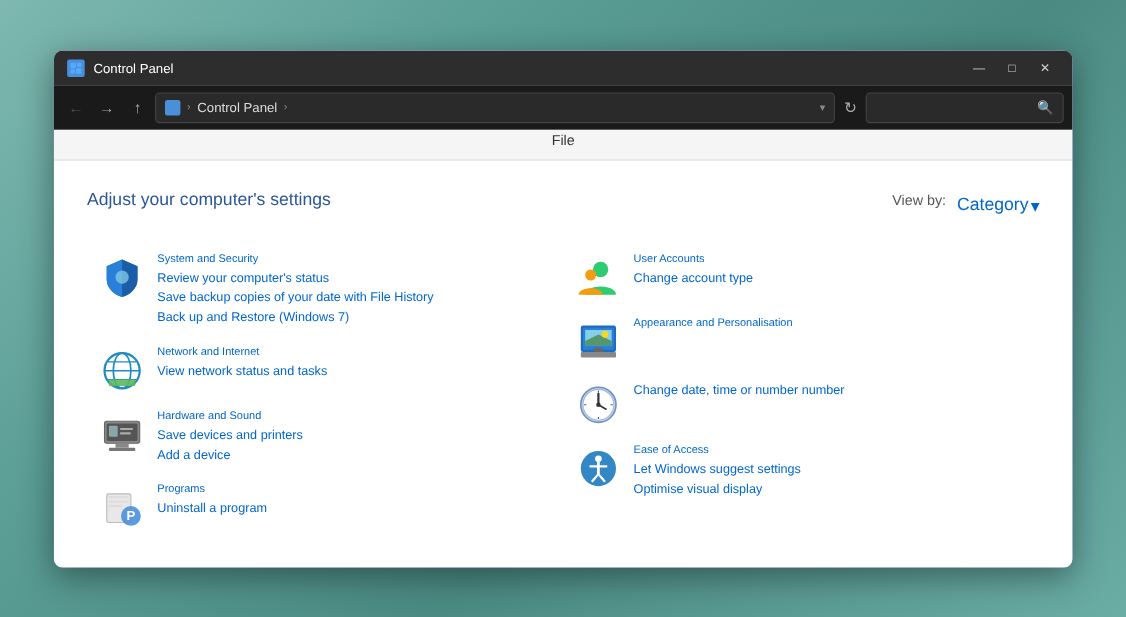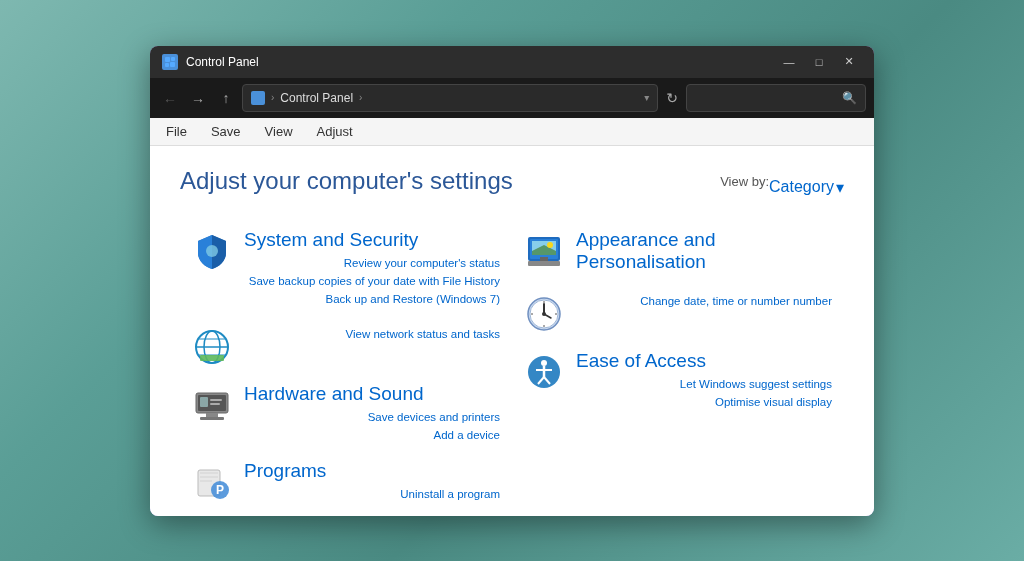--- a/index.html
+++ b/index.html
@@ -8,21 +8,21 @@
       height: 561px;
       background: linear-gradient(135deg, #7eb8b0 0%, #5a9e96 30%, #4a8a82 60%, #6aada5 100%);
       display: flex;
       align-items: center;
       justify-content: center;
       font-family: 'Segoe UI', Arial, sans-serif;
       overflow: hidden;
     }
 
     .window {
-      width: 724px;
+      width: 926px;
       height: 470px;
       background: #c4b5fd;
       border-radius: 8px;
       box-shadow: 0 8px 30px rgba(0,0,0,0.4);
       display: flex;
       flex-direction: column;
       overflow: hidden;
     }
 
     
@@ -137,20 +137,21 @@
     
     .menu-bar {
       background: #f5f5f5;
       height: 28px;
       display: flex;
       align-items: center;
       padding: 0 12px;
       gap: 16px;
       border-bottom: 1px solid #ddd;
       flex-shrink: 0;
+      flex-direction: column;
     }
     .menu-item {
       font-size: 13px;
       color: #333;
       cursor: pointer;
       padding: 2px 4px;
       border-radius: 2px;
     }
 
     
@@ -162,28 +163,28 @@
     }
 
     .page-header {
       display: flex;
       align-items: center;
       justify-content: space-between;
       margin-bottom: 24px;
     }
     .page-title {
       color: #2b5797;
-      font-size: 24px;
+      font-size: 16px;
       font-weight: 400;
       text-align: right;
     }
     .view-by {
       display: flex;
       align-items: center;
-      gap: 0;
+      gap: 10px;
       font-size: 13px;
       color: #555;
     }
     .view-by-link {
       color: #0066cc;
       cursor: pointer;
       font-size: 16px;
       display: flex;
       align-items: flex-start;
       gap: 2px;
@@ -210,30 +211,29 @@
       flex-shrink: 0;
       display: flex;
       align-items: center;
       justify-content: center;
       margin-top: 2px;
     }
 
     .category-text { flex: 1; }
     .category-title {
       color: #0066cc;
-      font-size: 19px;
+      font-size: 10px;
       font-weight: 400;
       margin-bottom: 3px;
       cursor: pointer;
     }
     .category-sub {
       font-size: 11.5px;
       color: #444;
       line-height: 1.5;
-      text-align: right;
     }
     .category-sub a {
       color: #0066cc;
       text-decoration: none;
       display: block;
       line-height: 1.6;
     }
   </style>
 </head>
 <body>
@@ -323,20 +323,21 @@
             <svg width="40" height="40" viewBox="0 0 40 40">
               <circle cx="20" cy="20" r="16" fill="none" stroke="#1e8bc3" stroke-width="2"></circle>
               <ellipse cx="20" cy="20" rx="8" ry="16" fill="none" stroke="#1e8bc3" stroke-width="1.5"></ellipse>
               <line x1="4" y1="20" x2="36" y2="20" stroke="#1e8bc3" stroke-width="1.5"></line>
               <line x1="7" y1="12" x2="33" y2="12" stroke="#1e8bc3" stroke-width="1"></line>
               <line x1="7" y1="28" x2="33" y2="28" stroke="#1e8bc3" stroke-width="1"></line>
               <rect x="8" y="28" width="24" height="6" rx="1" fill="#5cb85c" opacity="0.9"></rect>
             </svg>
           </div>
           <div class="category-text">
+            <div class="category-title">Network and Internet</div>
             <div class="category-sub">
               <a>View network status and tasks</a>
             </div>
           </div>
         </div>
 
         <div class="category-item">
           <div class="category-icon">
             <svg width="40" height="40" viewBox="0 0 40 40">
               <rect x="4" y="8" width="32" height="20" rx="2" fill="#888" stroke="#666" stroke-width="1"></rect>
@@ -374,20 +375,36 @@
             <div class="category-sub">
               <a>Uninstall a program</a>
             </div>
           </div>
         </div>
 
       </div>
 
       <div>
 
+        <div class="category-item">
+          <div class="category-icon">
+            <svg width="40" height="40" viewBox="0 0 40 40">
+              <circle cx="22" cy="13" r="7" fill="#2ecc71"></circle>
+              <path d="M8 36 C8 26 36 26 36 36" fill="#2ecc71"></path>
+              <circle cx="13" cy="18" r="5" fill="#f39c12"></circle>
+              <path d="M2 36 C2 28 24 28 24 36" fill="#f39c12"></path>
+            </svg>
+          </div>
+          <div class="category-text">
+            <div class="category-title">User Accounts</div>
+            <div class="category-sub">
+              <a>Change account type</a>
+            </div>
+          </div>
+        </div>
 
         <div class="category-item">
           <div class="category-icon">
             <svg width="40" height="40" viewBox="0 0 40 40">
               <rect x="4" y="6" width="32" height="24" rx="2" fill="#1e6bbf"></rect>
               <rect x="6" y="8" width="28" height="20" rx="1" fill="#2980d9"></rect>
               <rect x="4" y="30" width="32" height="5" rx="1" fill="#888"></rect>
               <rect x="16" y="26" width="8" height="4" fill="#666"></rect>
 
               <rect x="8" y="10" width="24" height="14" fill="#87ceeb"></rect>

